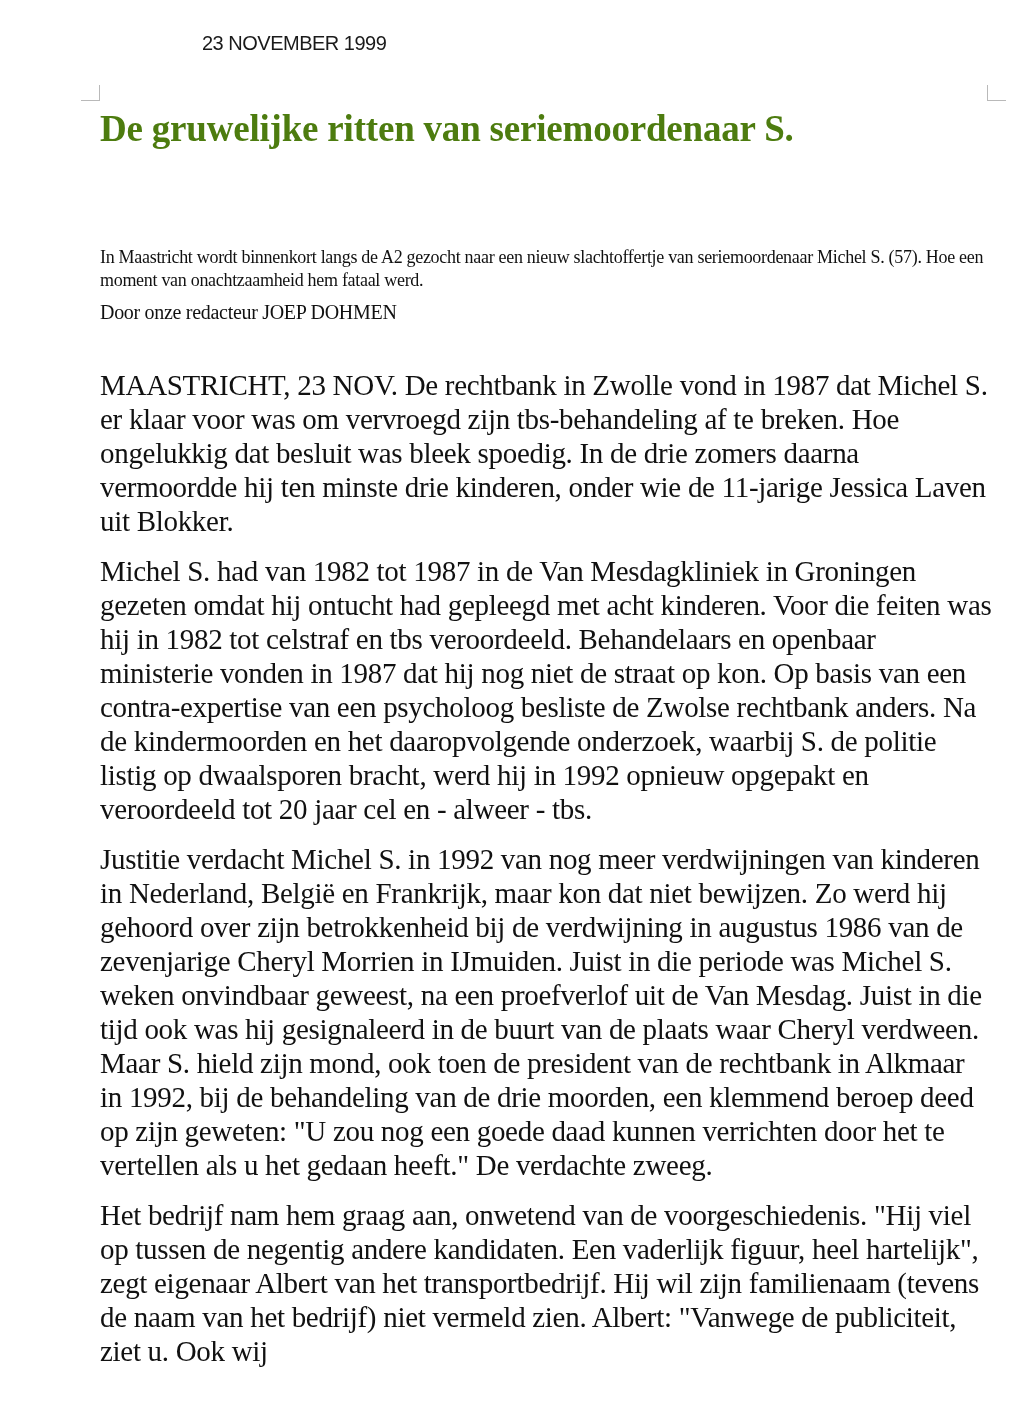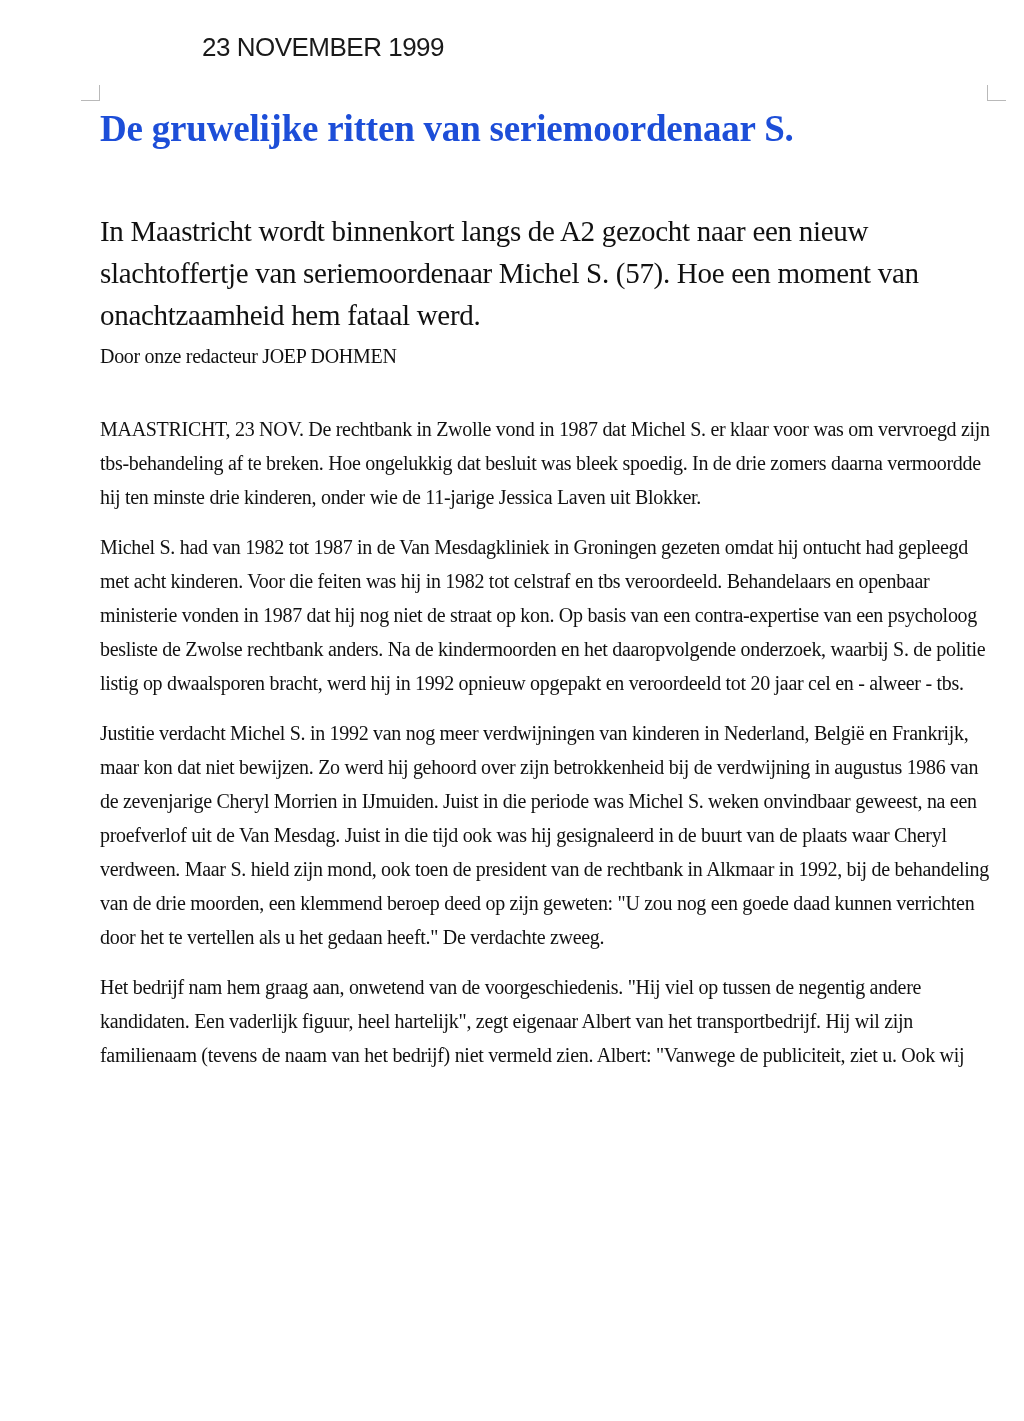--- a/index.html
+++ b/index.html
@@ -12,21 +12,21 @@
       height: 1421px;
       position: relative;
       overflow: hidden;
       color: #111111;
     }
     .page-header-date {
       position: absolute;
       left: 202px;
       top: 32px;
       font-family: "Liberation Sans", "DejaVu Sans", sans-serif;
-      font-size: 26px;
+      font-size: 20px;
       letter-spacing: -0.5px;
       color: #1a1a1a;
     }
     .corner-mark {
       position: absolute;
       width: 18px;
       height: 15px;
       border-color: #b9b9b9;
       border-style: solid;
     }
@@ -46,40 +46,40 @@
       top: 104px;
       width: 892px;
       font-family: "Liberation Serif", "DejaVu Serif", serif;
     }
     .headline {
       margin: 0;
       font-size: 37px;
       font-weight: bold;
       line-height: 50px;
       letter-spacing: -0.2px;
-      color: #1d4ed8;
+      color: #4d7c0f;
     }
     .lead {
-      margin: 56px 0 0 0;
-      font-size: 29px;
-      line-height: 42px;
+      margin: 92px 0 0 0;
+      font-size: 18px;
+      line-height: 23px;
       letter-spacing: -0.3px;
     }
     .byline {
       margin: 6px 0 0 0;
       font-size: 20px;
       line-height: 28px;
       letter-spacing: -0.3px;
     }
     .body-text {
       margin-top: 42px;
     }
     .body-text p {
       margin: 16px 0 10px 0;
-      font-size: 20px;
+      font-size: 29px;
       line-height: 34px;
       letter-spacing: -0.3px;
     }
   </style>
 </head>
 <body>
 
 <div class="page-header-date">23 NOVEMBER 1999</div>
 
 <div class="corner-mark corner-left"></div>

